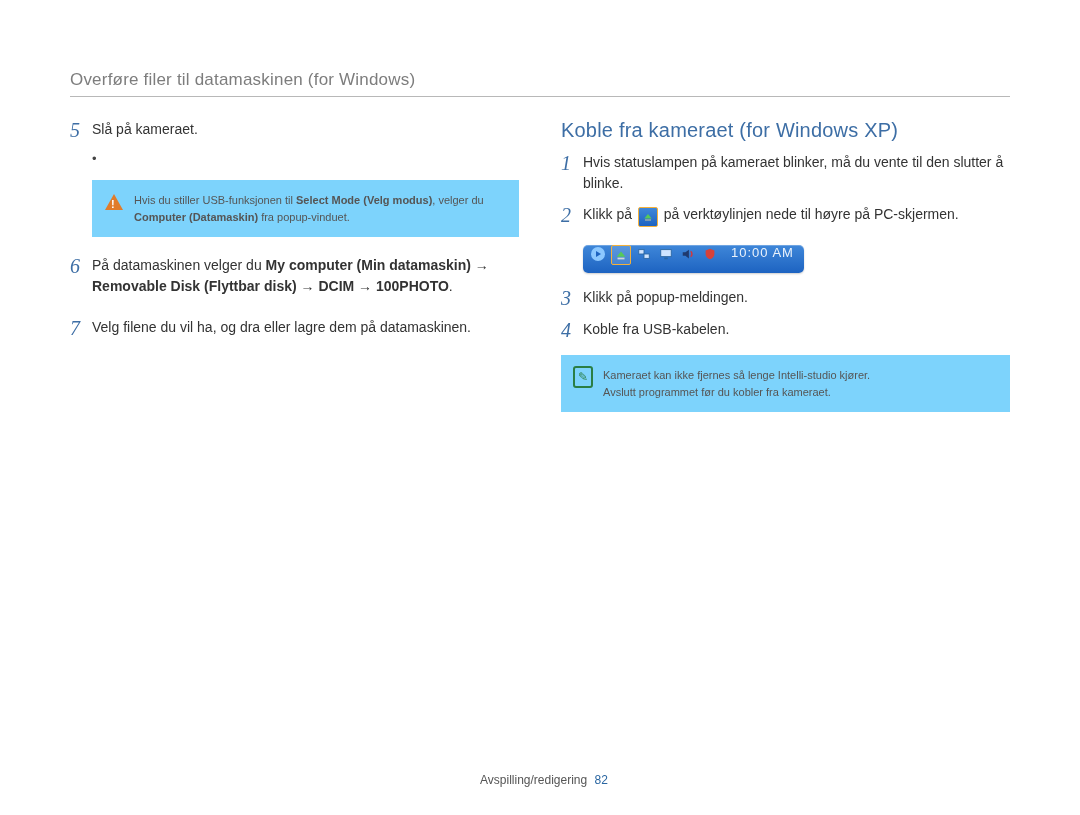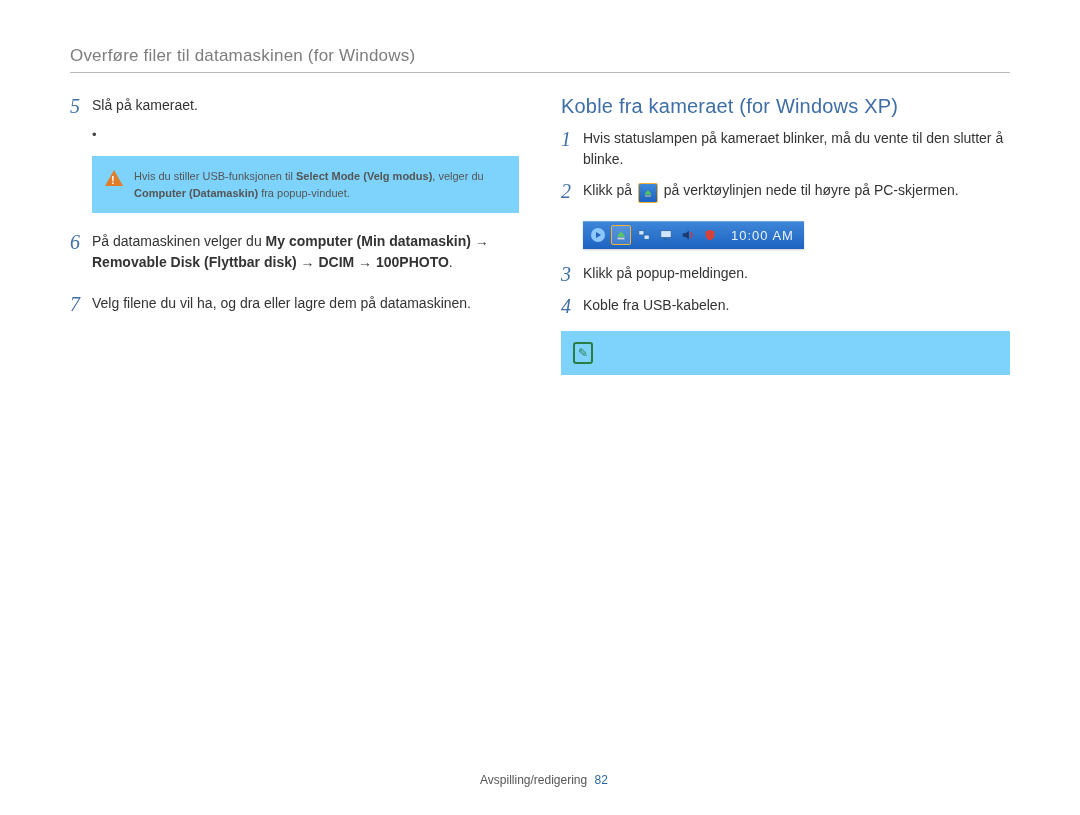--- a/index.html
+++ b/index.html
@@ -7,21 +7,21 @@
     padding: 0;
     width: 1080px;
     height: 815px;
     background: #ffffff;
     font-family: Arial, Helvetica, sans-serif;
     color: #3a3a3a;
     font-size: 14px;
   }
   .page {
     box-sizing: border-box;
-    padding: 46px 70px 0 70px;
+    padding: 70px 70px 0 70px;
     position: relative;
     height: 100%;
   }
   .header-title {
     font-size: 17px;
     font-weight: 300;
     color: #7d7d7d;
     letter-spacing: 0.2px;
   }
   .header-rule {
@@ -122,24 +122,23 @@
   }
   .intro-text {
     font-size: 14px;
     line-height: 1.5;
     color: #333;
     margin-bottom: 14px;
   }
   .systray {
     margin: 8px 0 14px 22px;
     display: inline-flex;
-    align-items: center;
     height: 28px;
     background: linear-gradient(#3f87d9, #1d63c1);
-    border-radius: 0;
+    border-radius: 5px;
     padding: 0 10px 0 4px;
     box-shadow: inset 0 1px 0 rgba(255,255,255,0.25), 0 1px 2px rgba(0,0,0,0.2);
   }
   .tray-icon {
     width: 18px;
     height: 18px;
     margin: 0 2px;
     display: inline-flex;
     align-items: center;
     justify-content: center;
@@ -295,20 +294,24 @@
 
       <div class="step">
         <div class="step-num">4</div>
         <div class="step-body">Koble fra USB-kabelen.</div>
       </div>
 
       <div class="note-box" style="margin-left:0;">
         <span class="note-icon">
             <span class="pencil-box">✎</span>
           </span>
+        <span>
+          <span>Kameraet kan ikke fjernes så lenge Intelli-studio kjører.</span><br>
+          <span>Avslutt programmet før du kobler fra kameraet.</span>
+        </span>
       </div>
 
     </div>
   </div>
 
   <div class="footer">
     <span>Avspilling/redigering</span>
     <span class="pnum">82</span>
   </div>
 

